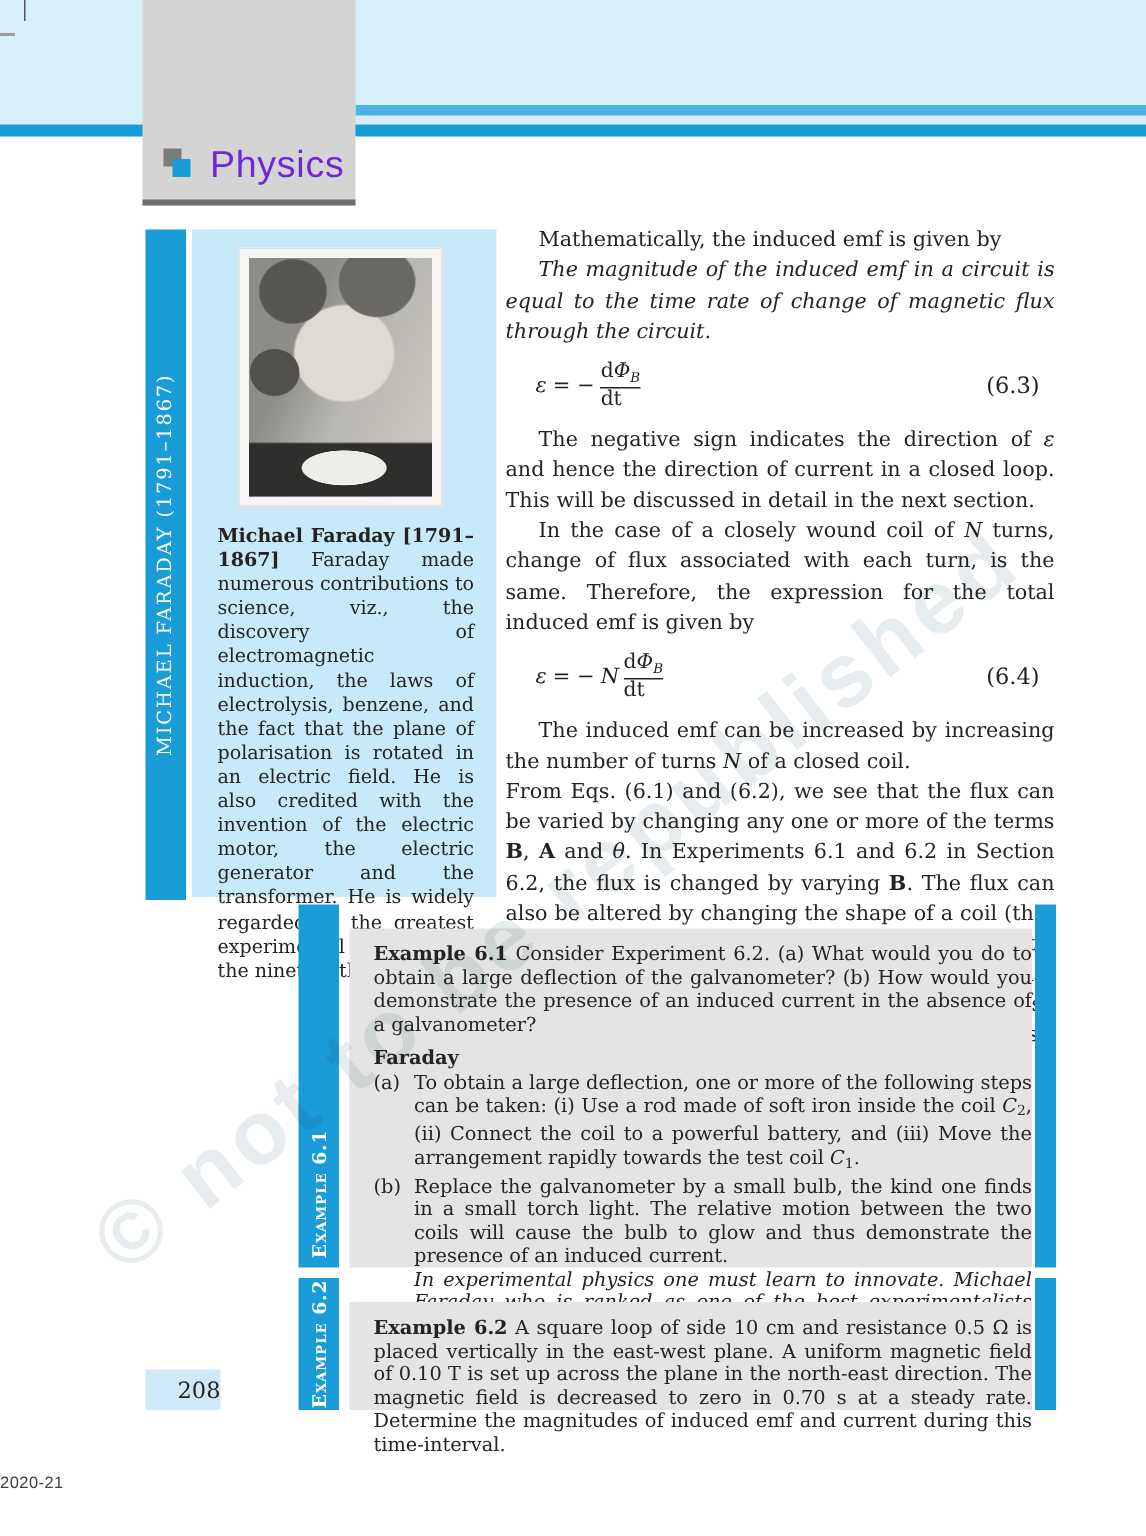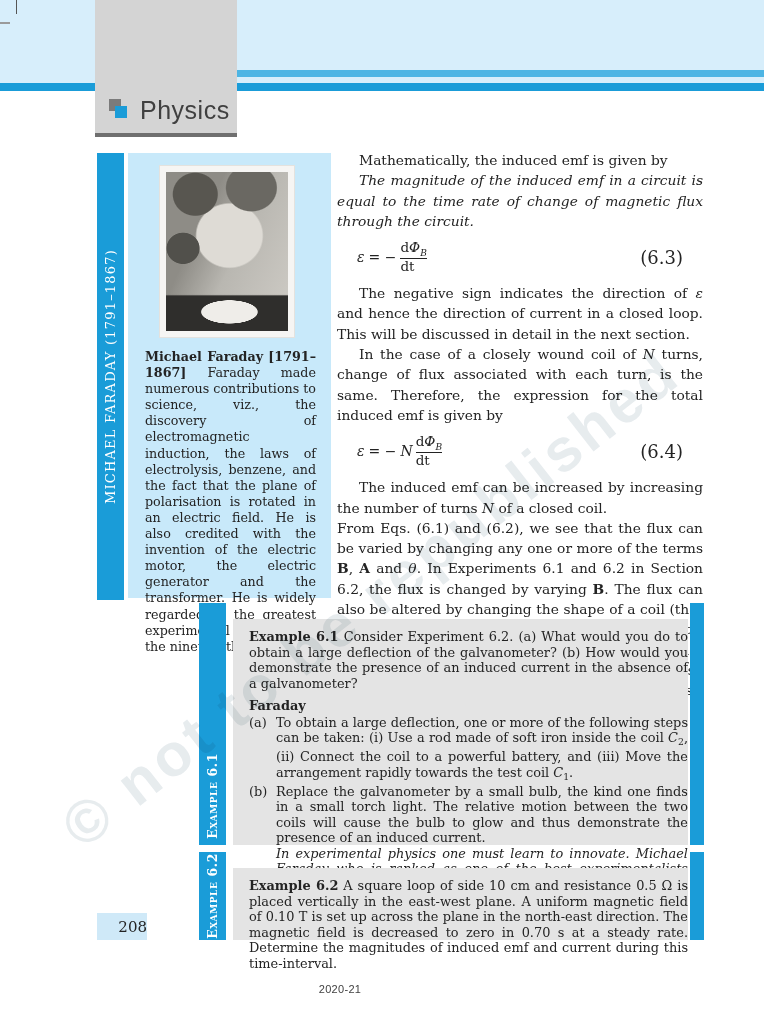--- a/index.html
+++ b/index.html
@@ -23,21 +23,21 @@
     left:95px;top:0;width:142px;height:137px;
     background:var(--header-gray,#d4d4d4);
     border-bottom:4px solid var(--header-border,#6f6f6f);
     display:flex;align-items:flex-end;padding:0 0 10px 14px;box-sizing:border-box;
   }
   .icon-squares{position:relative;width:22px;height:22px;flex:none;margin-right:9px;margin-bottom:2px;}
   .icon-squares .sq-gray{position:absolute;left:0;top:0;width:12px;height:12px;background:#7b7b7b;}
   .icon-squares .sq-blue{position:absolute;left:6px;top:7px;width:12px;height:12px;background:var(--accent-blue,#1a9cd8);}
   .header-title{
     font-family:"Liberation Sans", sans-serif;
-    font-size:25px;color:#404040;letter-spacing:0.5px;line-height:1;
+    font-size:25px;color:#6d28d9;letter-spacing:0.5px;line-height:1;
   }
 
   
   .side-strip{
     left:97px;top:153px;width:27px;height:447px;background:var(--accent-blue,#1a9cd8);
     display:flex;justify-content:center;align-items:center;
   }
   .v-label{
     writing-mode:vertical-rl;transform:rotate(180deg);
     color:#ffffff;font-size:13px;letter-spacing:1.2px;white-space:nowrap;
@@ -71,21 +71,21 @@
     display:flex;align-items:center;margin:7px 0 7px 20px;height:38px;
     font-size:14px;
   }
   .eq-sym{font-style:italic;}
   .eq-op{margin:0 4px;}
   .eq-coef{font-style:italic;margin-right:3px;}
   .frac{display:inline-flex;flex-direction:column;text-align:left;font-size:13.5px;line-height:1.15;}
   .frac .den{border-top:1.3px solid #232323;}
   .phi{font-style:italic;}
   .frac sub{font-size:9px;font-style:italic;}
-  .eq-number{margin-left:auto;margin-right:20px;font-size:18px;}
+  .eq-number{margin-left:auto;margin-right:10px;font-size:15px;}
 
   
   .example{left:199px;width:505px;}
   #ex1{top:603px;height:242px;}
   #ex2{top:852px;height:88px;}
   .ex-strip{
     position:absolute;left:0;top:0;bottom:0;width:27px;
     background:var(--accent-blue,#1a9cd8);
     display:flex;justify-content:center;
   }
@@ -113,21 +113,21 @@
   .seg-i{font-style:italic;}
   .seg-b{font-weight:bold;}
   .seg-s{font-size:0.72em;vertical-align:-0.28em;}
 
   
   .pagenum-box{
     left:97px;top:913px;width:50px;height:27px;background:var(--pagenum-bg,#cfe9f8);
     display:flex;align-items:center;justify-content:flex-end;font-size:15px;
   }
   .edition{
-    left:0;top:983px;width:680px;text-align:center;
+    left:0;top:983px;width:680px;text-align:left;
     font-family:"Liberation Sans", sans-serif;font-size:11px;color:#3f3f3f;letter-spacing:0.3px;
   }
 
   
   .watermark{
     left:70px;top:800px;transform:rotate(-38deg);transform-origin:0 50%;
     font-family:"Liberation Sans", sans-serif;font-weight:bold;
     font-size:60px;letter-spacing:4px;white-space:nowrap;
     color:#b9c7cf;opacity:0.35;mix-blend-mode:multiply;
     pointer-events:none;z-index:50;

